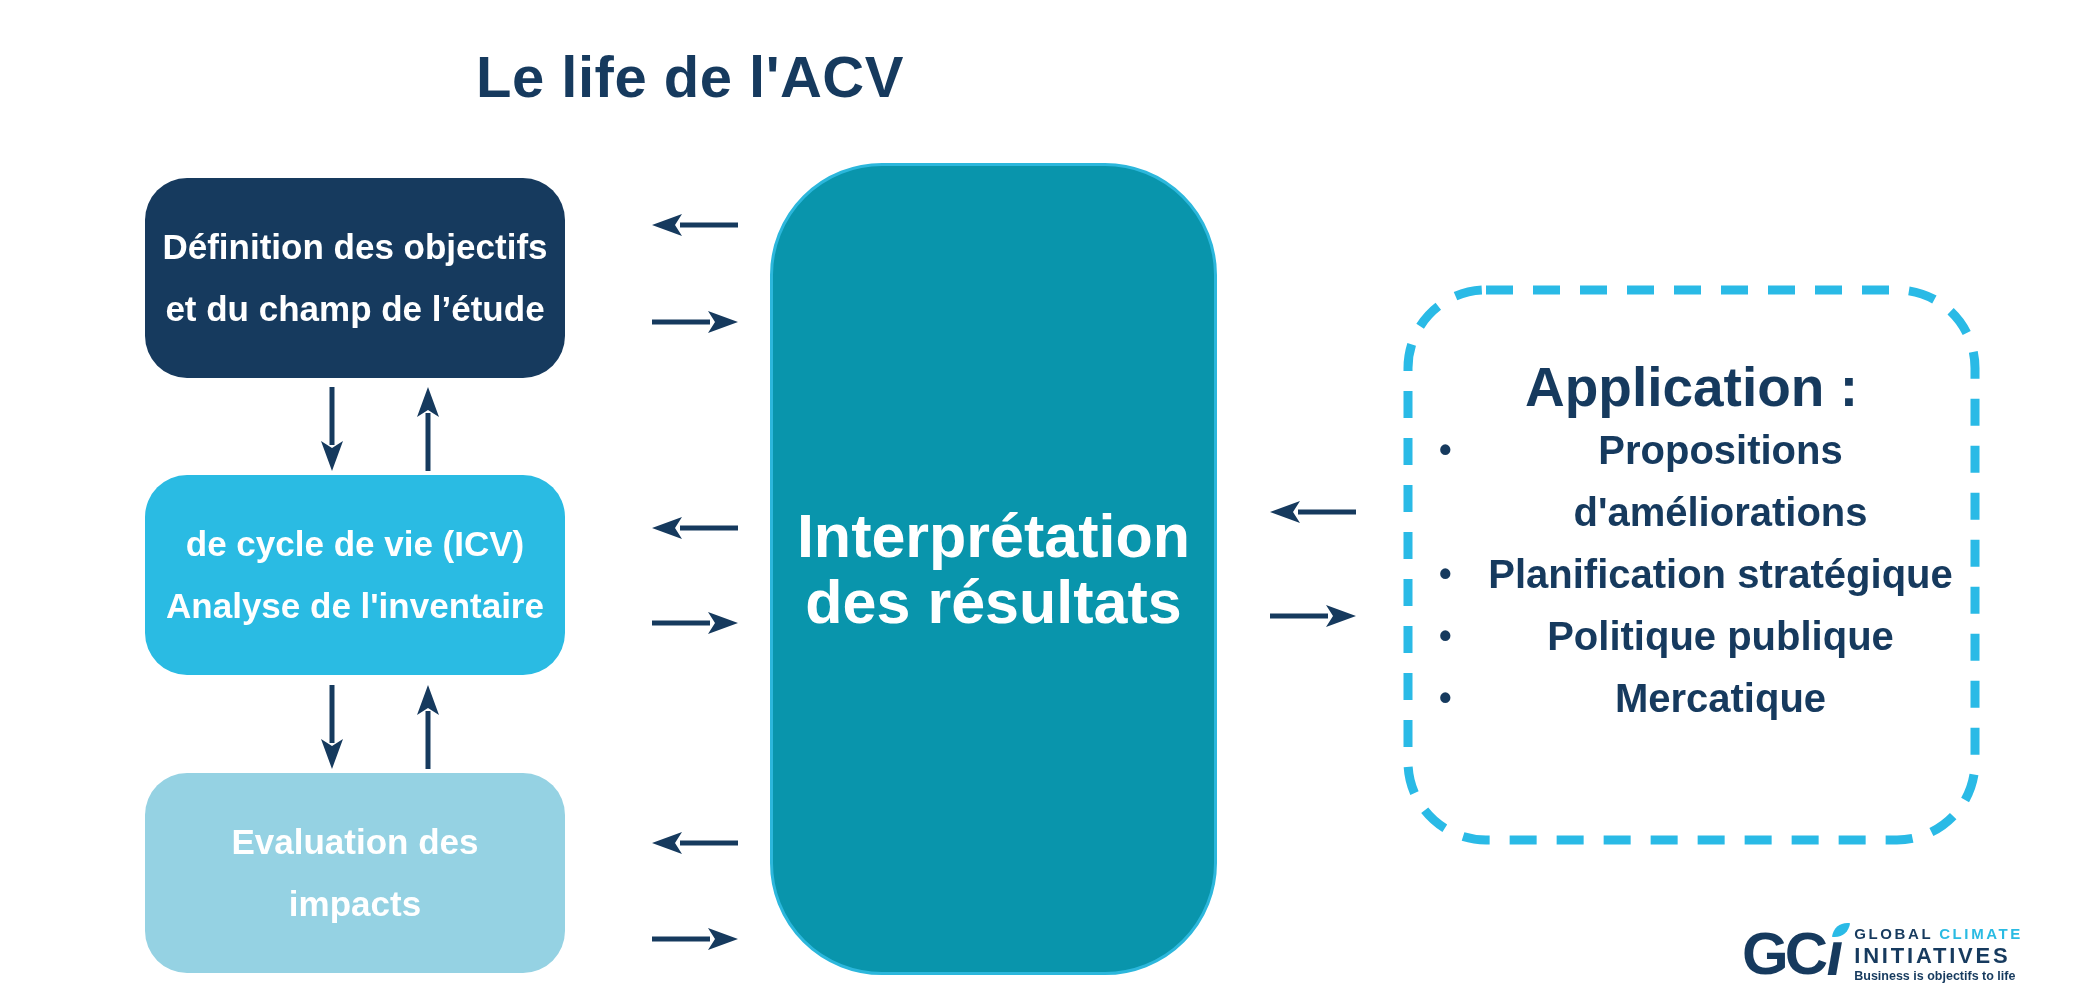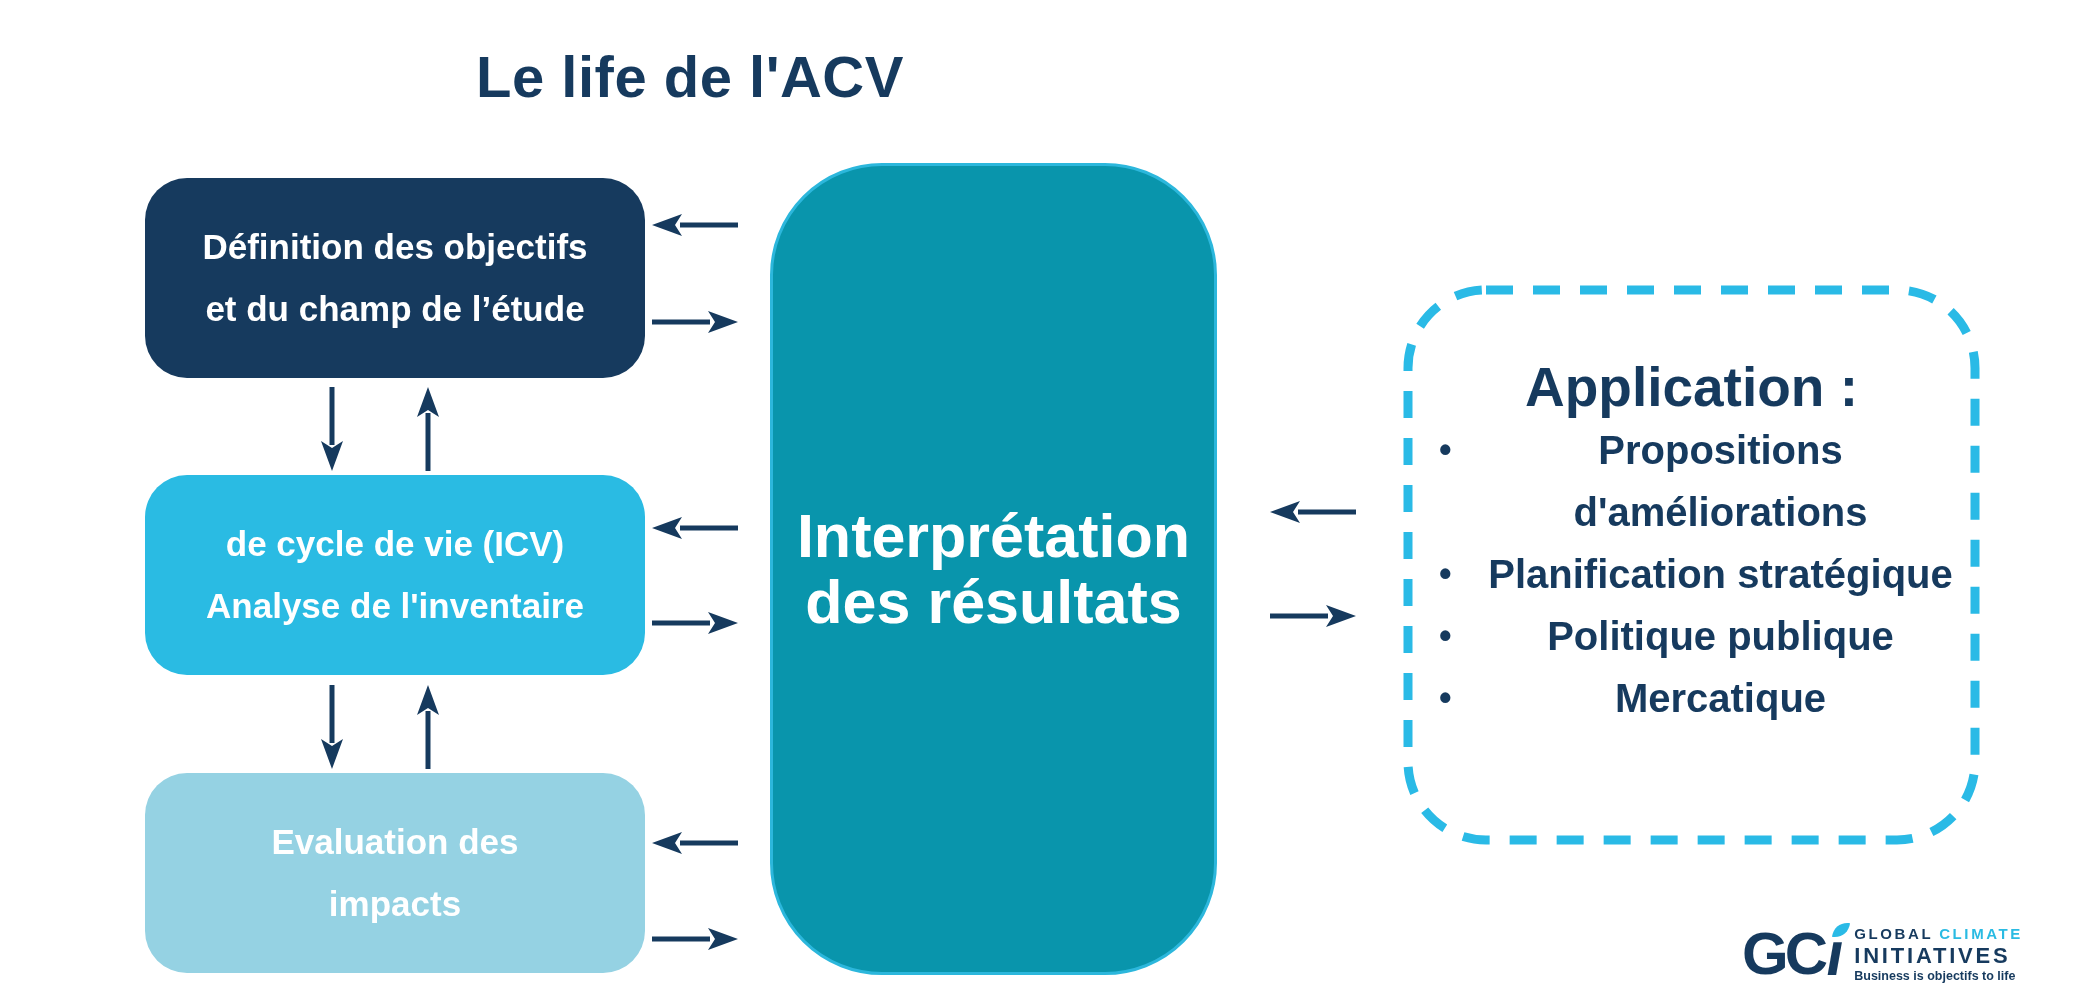--- a/index.html
+++ b/index.html
@@ -17,21 +17,21 @@
     position:relative;width:2080px;height:1000px;background:#fff;overflow:hidden;
   }
   
   .page-title{
     position:absolute;left:400px;top:42px;width:580px;
     font-size:58px;font-weight:700;color:var(--navy);
     text-align:center;line-height:70px;letter-spacing:0.5px;
   }
   
   .stage{
-    position:absolute;left:145px;width:500px;height:200px;border-radius:42px;
+    position:absolute;left:145px;width:420px;height:200px;border-radius:42px;
     display:flex;flex-direction:column;align-items:center;justify-content:center;
     color:var(--white);font-size:35px;font-weight:600;line-height:62px;text-align:center;
   }
   .stage .line{white-space:nowrap;}
   #stage-definition{top:178px;background:var(--navy);}
   #stage-inventaire{top:475px;background:var(--cyan);}
   #stage-impacts{top:773px;background:var(--light-blue);}
   
   .center-box{
     position:absolute;left:770px;top:163px;width:447px;height:812px;

